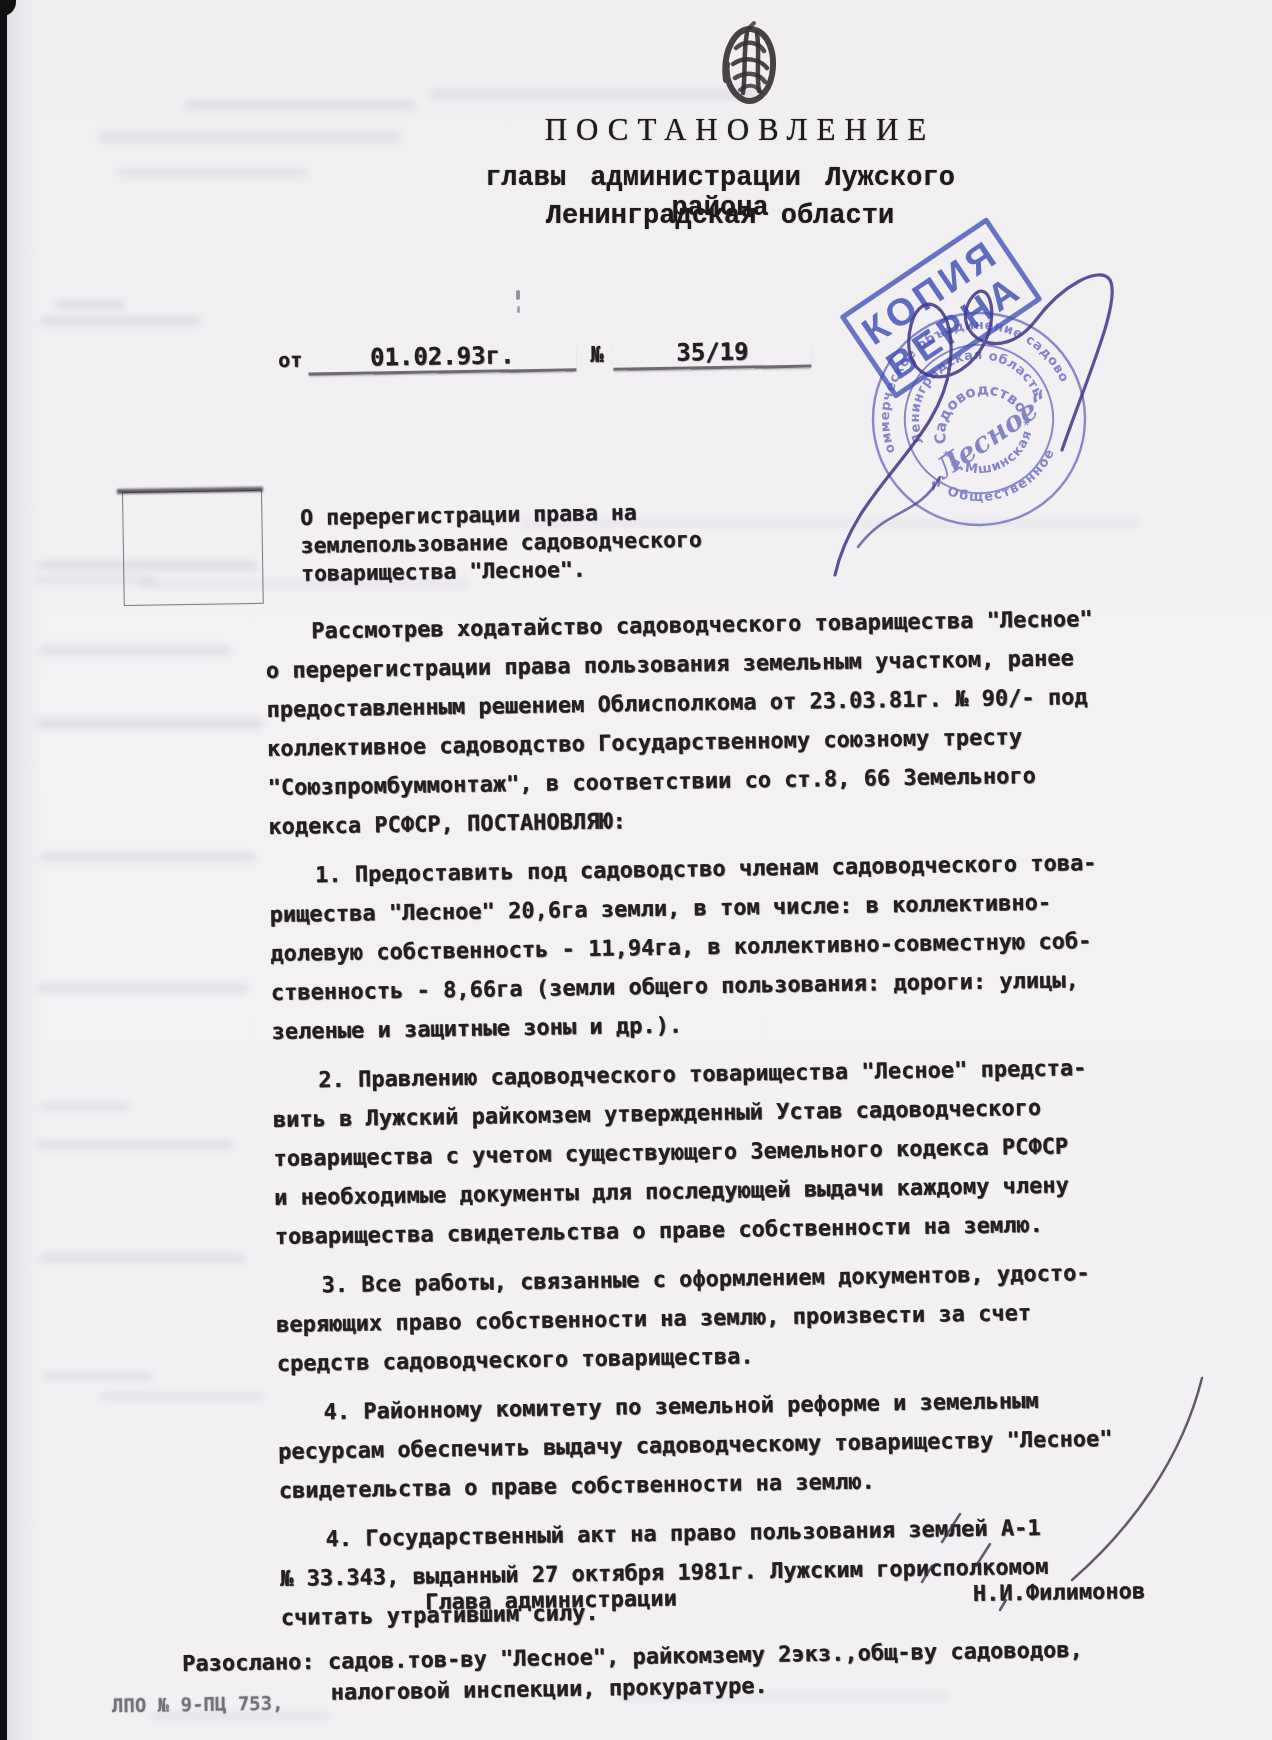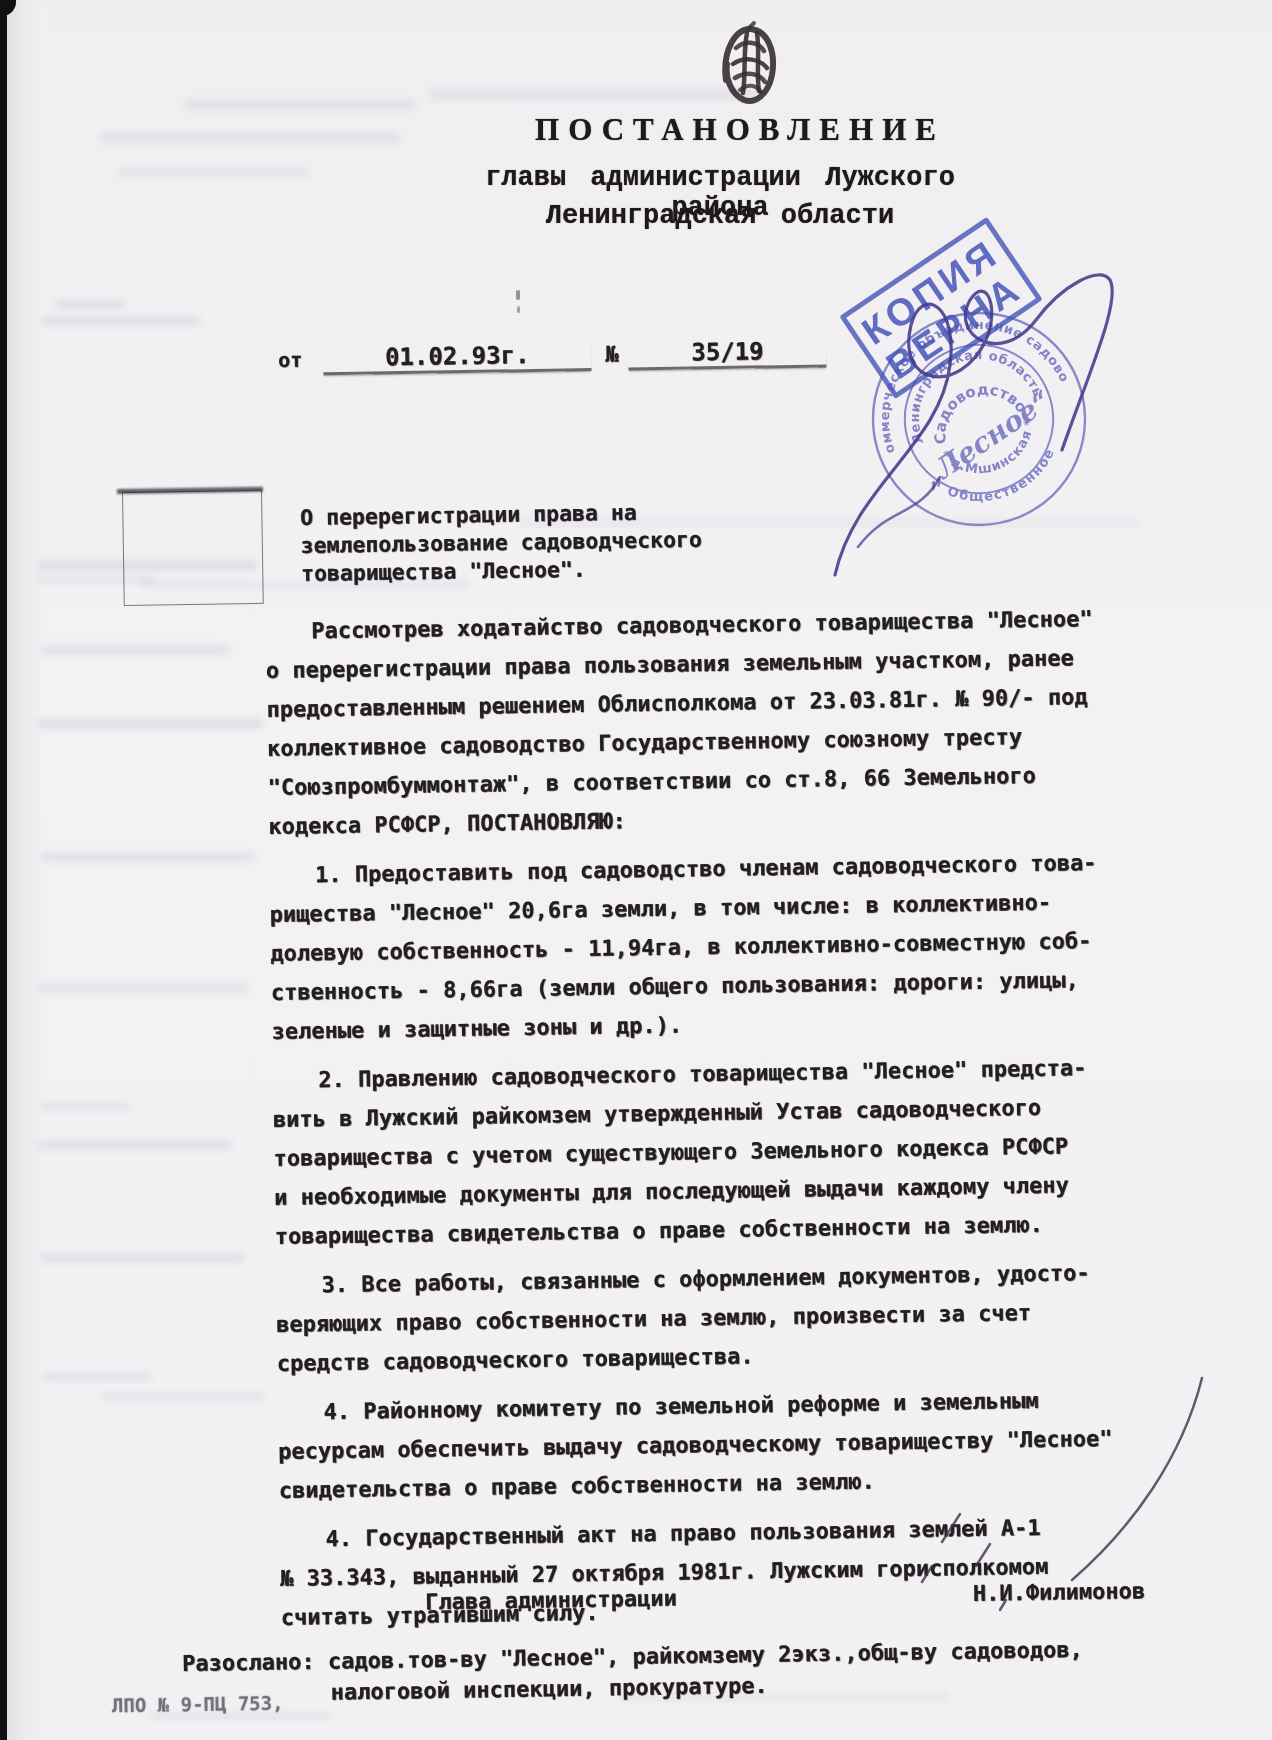--- a/index.html
+++ b/index.html
@@ -15,31 +15,31 @@
   .corner{position:absolute;left:0;top:0;width:16px;height:16px;background:#111;border-bottom-right-radius:14px;}
 
   
   .ghost{position:absolute;background:#a9a6b0;filter:blur(3px);border-radius:4px;}
 
   
   .tw{font-family:"DejaVu Sans Mono",monospace;font-weight:bold;color:#221e22;
       text-shadow:0.6px 0.6px 0.7px rgba(25,20,25,.6), -0.3px 0 0.5px rgba(25,20,25,.35);}
 
   .doc-title{position:absolute;top:112px;left:460px;width:560px;text-align:center;
-    font-family:"Liberation Serif",serif;font-weight:bold;font-size:31px;letter-spacing:9px;
+    font-family:"Liberation Serif",serif;font-weight:normal;font-size:31px;letter-spacing:9px;
     color:#1d191c;text-shadow:0 0 1px rgba(20,18,20,.8);}
   .doc-sub{position:absolute;left:440px;width:560px;text-align:center;
     font-family:Liberation Mono, monospace;font-weight:bold;font-size:27px;word-spacing:8px;
     color:#1d191c;text-shadow:0 0 1px rgba(20,18,20,.75);}
   .sub1{top:163px;} .sub2{top:201px;}
 
   .emblem{position:absolute;left:714px;top:20px;width:70px;height:88px;opacity:.92;}
 
   .date-line{position:absolute;left:278px;top:345px;font-size:24px;transform:rotate(-0.9deg);transform-origin:left top;}
-  .date-line .lbl{font-size:20px;margin-right:21px;}
+  .date-line .lbl{font-size:20px;margin-right:6px;}
   .u{display:inline-block;text-align:center;border-bottom:3px solid rgba(45,42,48,.68);
      box-shadow:0 2px 2px -1px rgba(40,38,44,.35);}
   .u.d{width:268px;} .u.n{width:198px;margin-left:10px;}
   .num-lbl{margin-left:14px;font-size:22px;}
 
   .artifact{position:absolute;background:#4a4550;border-radius:2px;}
 
   .stamp-box{position:absolute;left:122px;top:492px;width:138px;height:112px;
     border:1.5px solid rgba(60,55,62,.65);transform:rotate(-0.9deg);transform-origin:left top;}
   .stamp-box::before{content:"";position:absolute;left:-6px;top:-4px;width:146px;height:5px;

